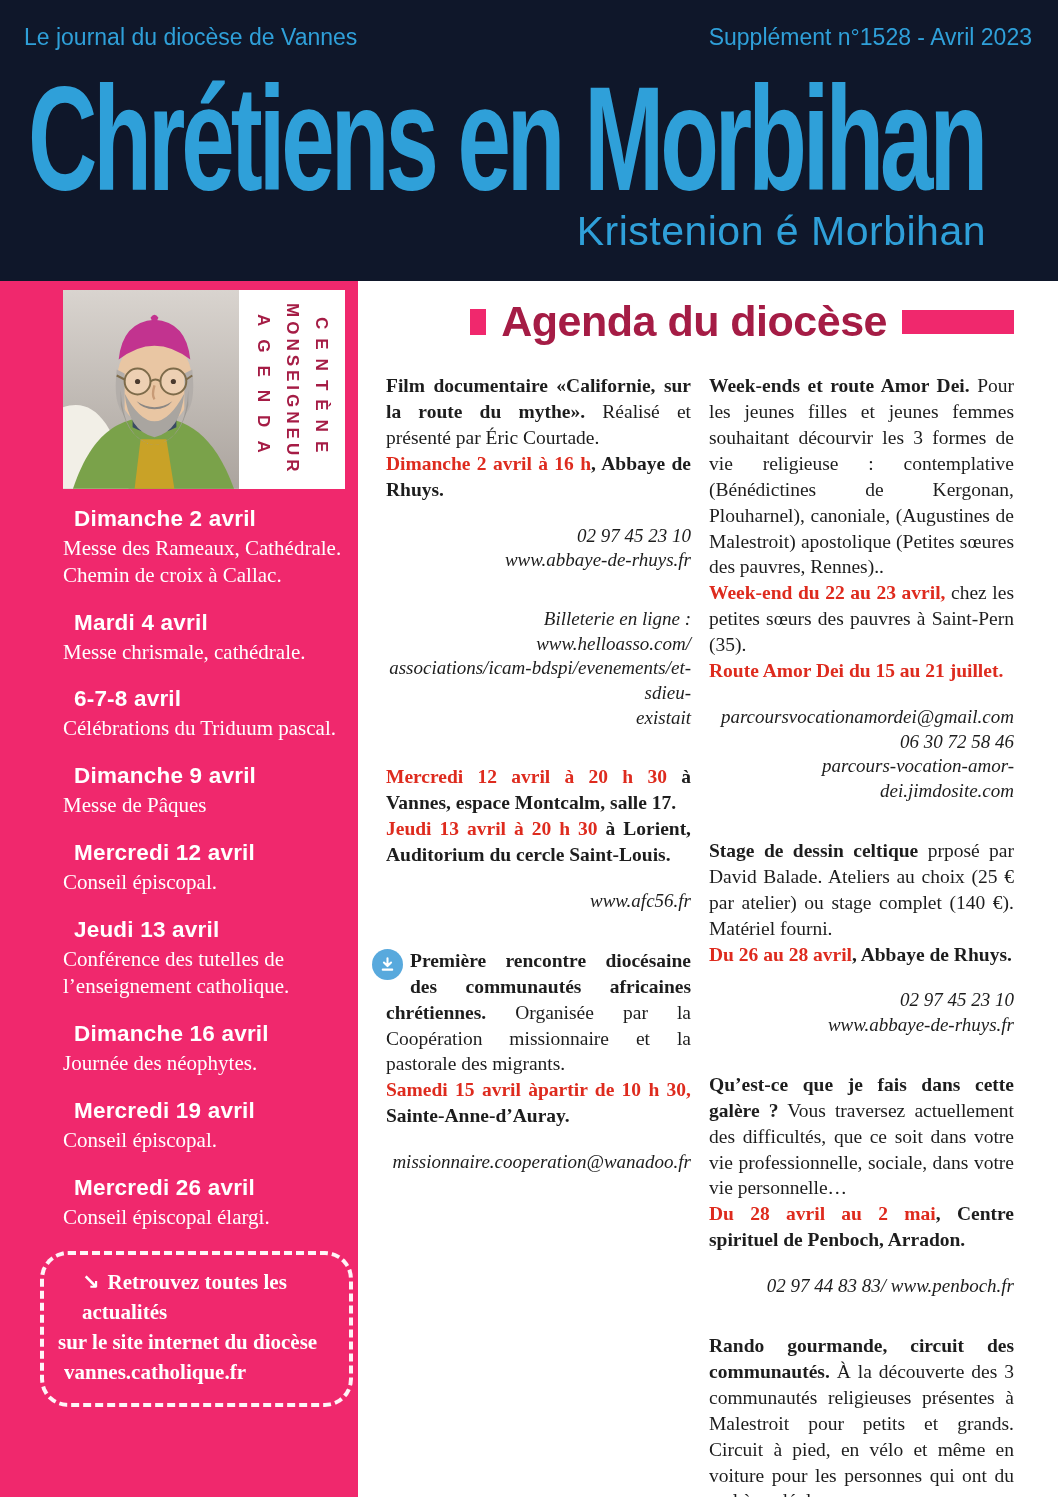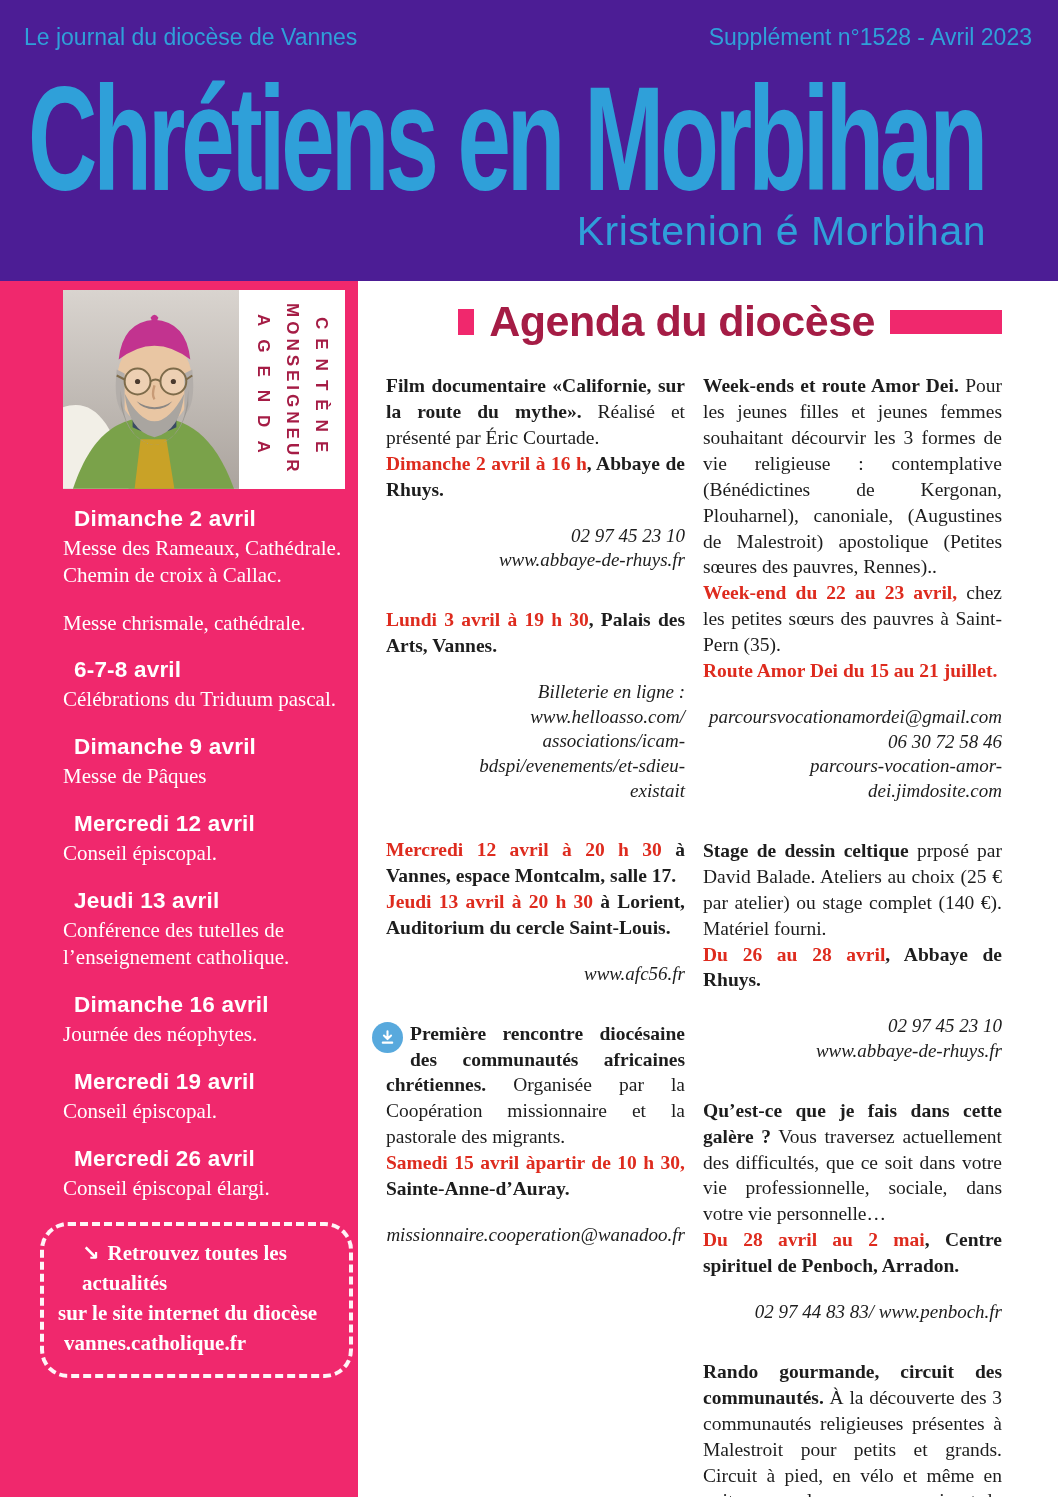--- a/index.html
+++ b/index.html
@@ -7,21 +7,21 @@
     --pink:#F0286D;
     --darkred:#A51C45;
     --red:#DE2B1E;
     --ink:#1d1d1d;
   }
   *{box-sizing:border-box;}
   html,body{margin:0;padding:0;background:#ffffff;}
   .page{width:1058px;height:1497px;background:#fff;overflow:hidden;display:flex;flex-direction:column;position:relative;font-family:"Liberation Serif",serif;}
 
   
-  .header{position:relative;height:281px;flex:0 0 281px;background:#4c1d95;}
+  .header{position:relative;height:281px;flex:0 0 281px;background:#0f172a;}
   .masthead{display:flex;justify-content:space-between;padding:24px 26px 0 24px;font:23px "Liberation Sans",sans-serif;color:var(--blue);}
   .np-title{position:absolute;left:28px;top:64px;margin:0;color:var(--blue);font:bold 96px/1 "Liberation Sans",sans-serif;letter-spacing:-4px;white-space:nowrap;transform:scale(1.0,1.55);transform-origin:left top;}
   .np-subtitle{position:absolute;right:72px;top:208px;color:var(--blue);font:41px "Liberation Sans",sans-serif;letter-spacing:0.5px;}
 
   
   .body-row{flex:1;display:flex;min-height:0;}
 
   
   .sidebar{width:358px;flex:0 0 358px;background:var(--pink);padding:9px 13px 66px 63px;display:flex;flex-direction:column;}
   .photo-block{height:200px;display:flex;background:#fff;}
@@ -34,21 +34,21 @@
   .agenda-list{margin-top:17px;}
   .agenda-item{margin-bottom:21px;}
   .agenda-date{font:bold 22.5px "Liberation Sans",sans-serif;color:#fff;margin-bottom:3px;letter-spacing:0.2px;margin-left:11px;}
   .agenda-line{font:21px/1.28 "Liberation Serif",serif;color:#fff;}
   .info-box{margin:auto -8px 66px -23px;border:4px dashed rgba(255,255,255,0.95);border-radius:28px;padding:13px 14px 15px 14px;color:#fff;font:bold 21px/1.42 "Liberation Serif",serif;}
   .ib-l1{padding-left:24px;}
   .ib-l3{padding-left:6px;}
   .ib-arrow{margin-right:8px;font-family:"DejaVu Sans",sans-serif;font-weight:bold;}
 
   
-  .main{flex:1;padding:10px 56px 0 28px;min-width:0;}
+  .main{flex:1;padding:10px 44px 0 28px;min-width:0;}
   .section-title{display:flex;align-items:center;justify-content:flex-end;gap:15px;margin:6px 0 27px 0;}
   .st-square{width:16px;height:26px;background:var(--pink);}
   .st-text{font:bold 43px "Liberation Sans",sans-serif;color:var(--darkred);letter-spacing:-0.5px;}
   .st-bar{width:112px;height:24px;background:var(--pink);}
   .cols{display:flex;gap:18px;}
   .col{flex:1;min-width:0;}
   .event{margin-bottom:34px;}
   .event p{margin:0;font:19.5px/1.33 "Liberation Serif",serif;color:var(--ink);text-align:justify;}
   .run-b{font-weight:bold;}
   .run-r{font-weight:bold;color:var(--red);}
@@ -121,20 +121,21 @@
         </div>
       </div>
 
       <div class="agenda-list">
           <div class="agenda-item">
             <div class="agenda-date">Dimanche 2 avril</div>
             <div class="agenda-line">Messe des Rameaux, Cathédrale.</div>
             <div class="agenda-line">Chemin de croix à Callac.</div>
           </div>
           <div class="agenda-item">
+            <div class="agenda-date">Mardi 4 avril</div>
             <div class="agenda-line">Messe chrismale, cathédrale.</div>
           </div>
           <div class="agenda-item">
             <div class="agenda-date">6-7-8 avril</div>
             <div class="agenda-line">Célébrations du Triduum pascal.</div>
           </div>
           <div class="agenda-item">
             <div class="agenda-date">Dimanche 9 avril</div>
             <div class="agenda-line">Messe de Pâques</div>
           </div>
@@ -176,21 +177,20 @@
       </div>
       <div class="cols">
         <div class="col">
             <div class="event">
               <p><span class="run-b">Film documentaire «Californie, sur la route du mythe».</span><span class="run-p"> Réalisé et présenté par Éric Courtade.</span></p>
               <p><span class="run-r">Dimanche 2 avril à 16 h</span><span class="run-b">, Abbaye de Rhuys.</span></p>
               <div class="contact">02 97 45 23 10</div>
               <div class="contact">www.abbaye-de-rhuys.fr</div>
             </div>
             <div class="event">
-              <p><span class="run-r">Lundi 3 avril à 19 h 30</span><span class="run-b">, Palais des Arts, Vannes.</span></p>
               <div class="contact">Billeterie en ligne : www.helloasso.com/</div>
               <div class="contact">associations/icam-bdspi/evenements/et-sdieu-</div>
               <div class="contact">existait</div>
             </div>
             <div class="event">
               <p><span class="run-r">Mercredi 12 avril à 20 h 30</span><span class="run-b"> à Vannes, espace Montcalm, salle 17.</span></p>
               <p><span class="run-r">Jeudi 13 avril à 20 h 30</span><span class="run-b"> à Lorient, Auditorium du cercle Saint-Louis.</span></p>
               <div class="contact">www.afc56.fr</div>
             </div>
             <div class="event">

